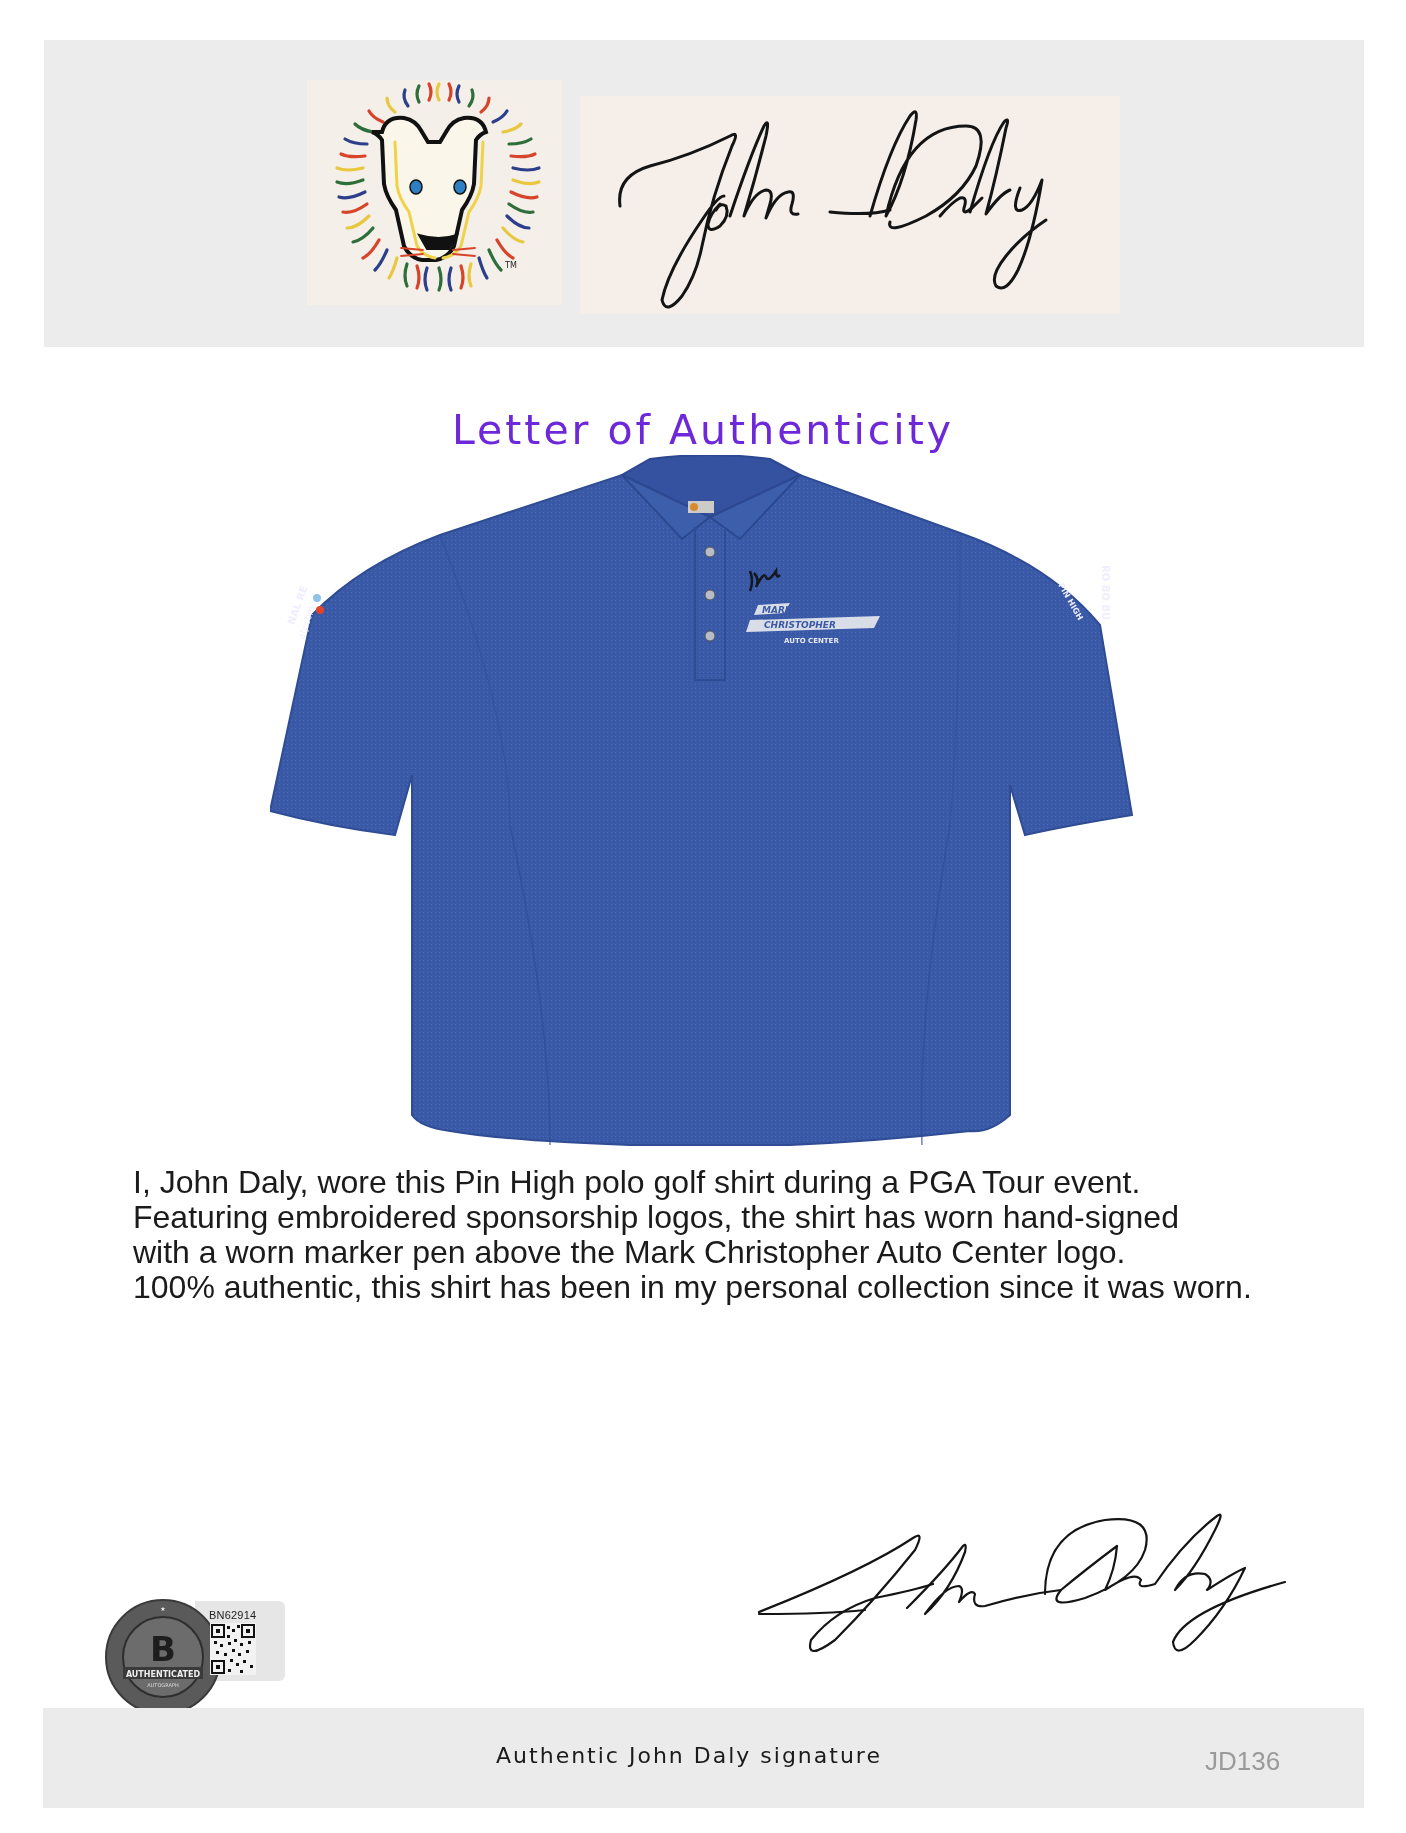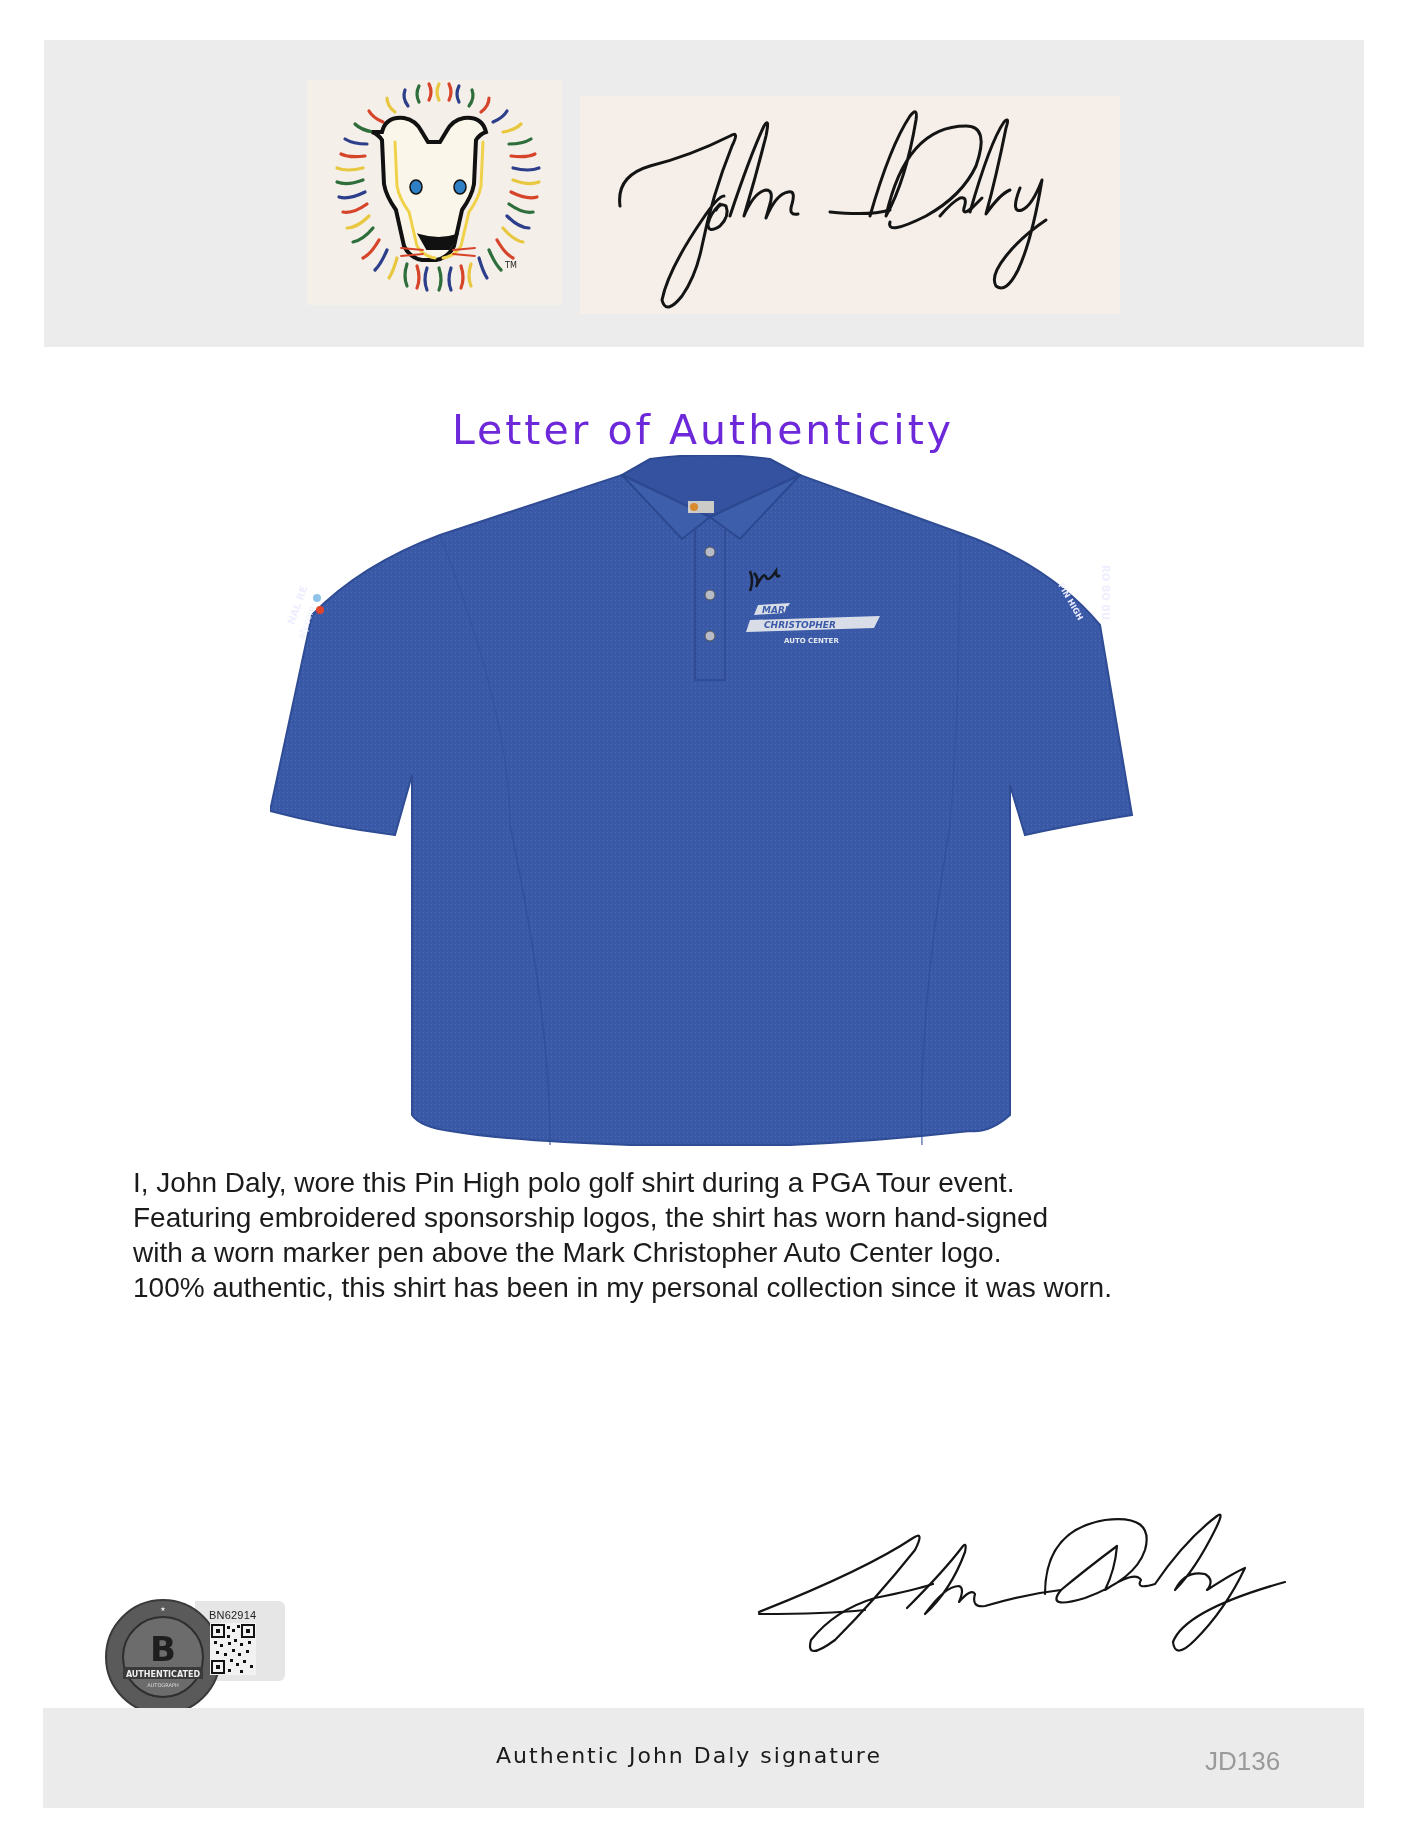--- a/index.html
+++ b/index.html
@@ -22,21 +22,21 @@
 
   .title {
     position: absolute; left: 0; top: 398px; width: 1406px; text-align: center;
     font-family: "DejaVu Sans", sans-serif; font-size: 41px; letter-spacing: 3px; color: #6d28d9; margin-top: 8px;
   }
 
   .shirt-wrap { position: absolute; left: 270px; top: 455px; width: 870px; height: 695px; }
 
   .body-text {
     position: absolute; left: 133px; top: 1165px; width: 1180px;
-    font-family: "Liberation Sans", sans-serif; font-size: 28px; line-height: 35px; color: #1b1b1b;
+    font-family: "Liberation Sans", sans-serif; font-size: 32px; line-height: 35px; color: #1b1b1b;
   }
   .body-text p { margin: 0; }
   .body-text p + p { }
 
   .bottom-sig { position: absolute; left: 745px; top: 1490px; width: 555px; height: 175px; }
 
   .beckett { position: absolute; left: 103px; top: 1597px; width: 120px; height: 120px; }
   .beckett-label {
     position: absolute; left: 195px; top: 1601px; width: 90px; height: 80px;
     background: #e6e6e6; border-radius: 0 6px 6px 0;

